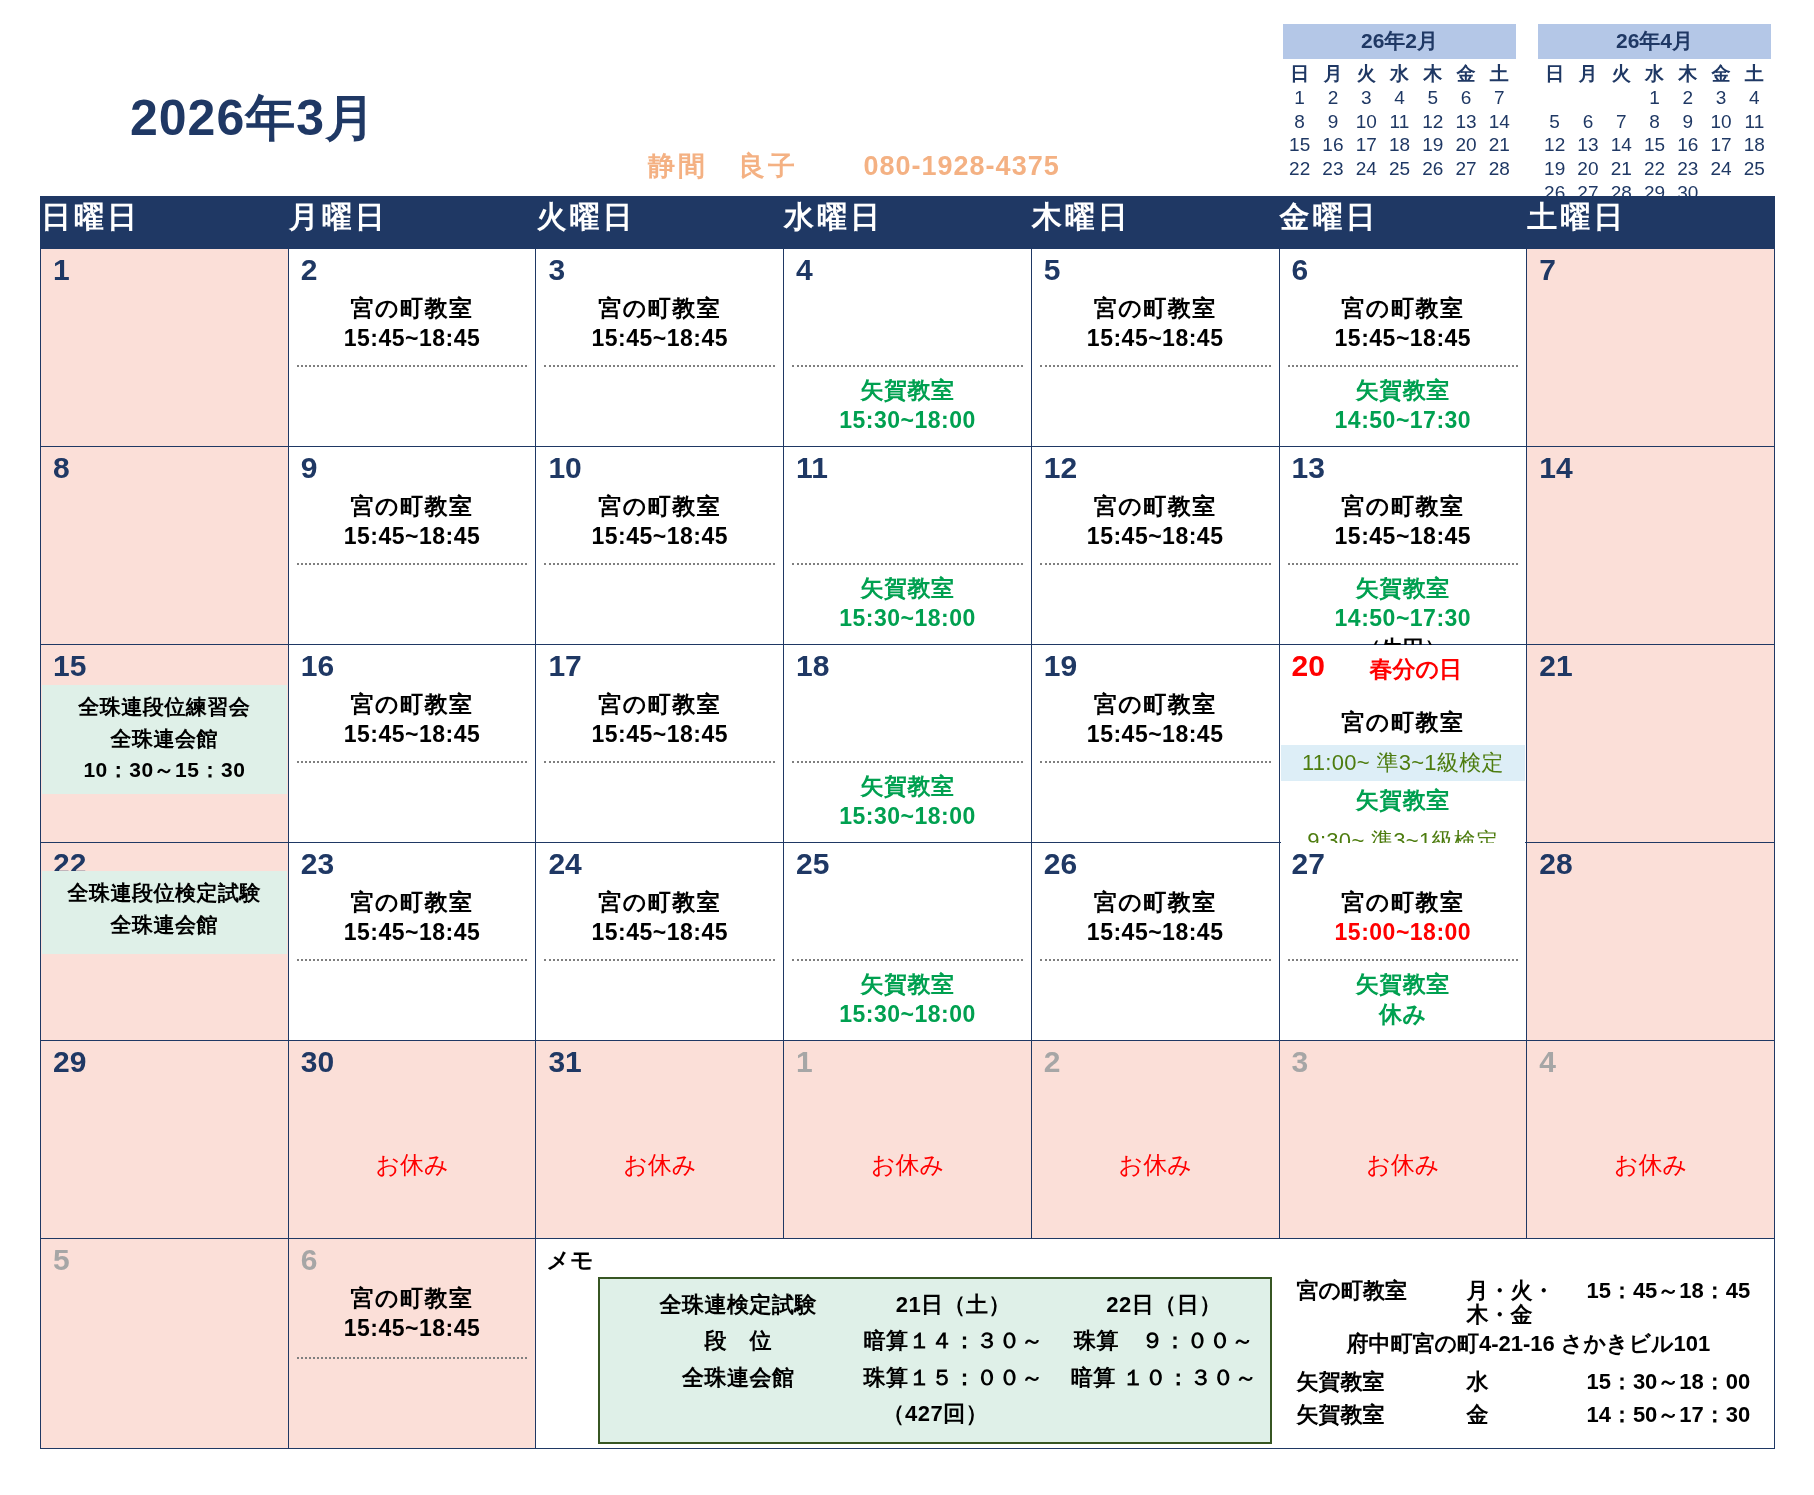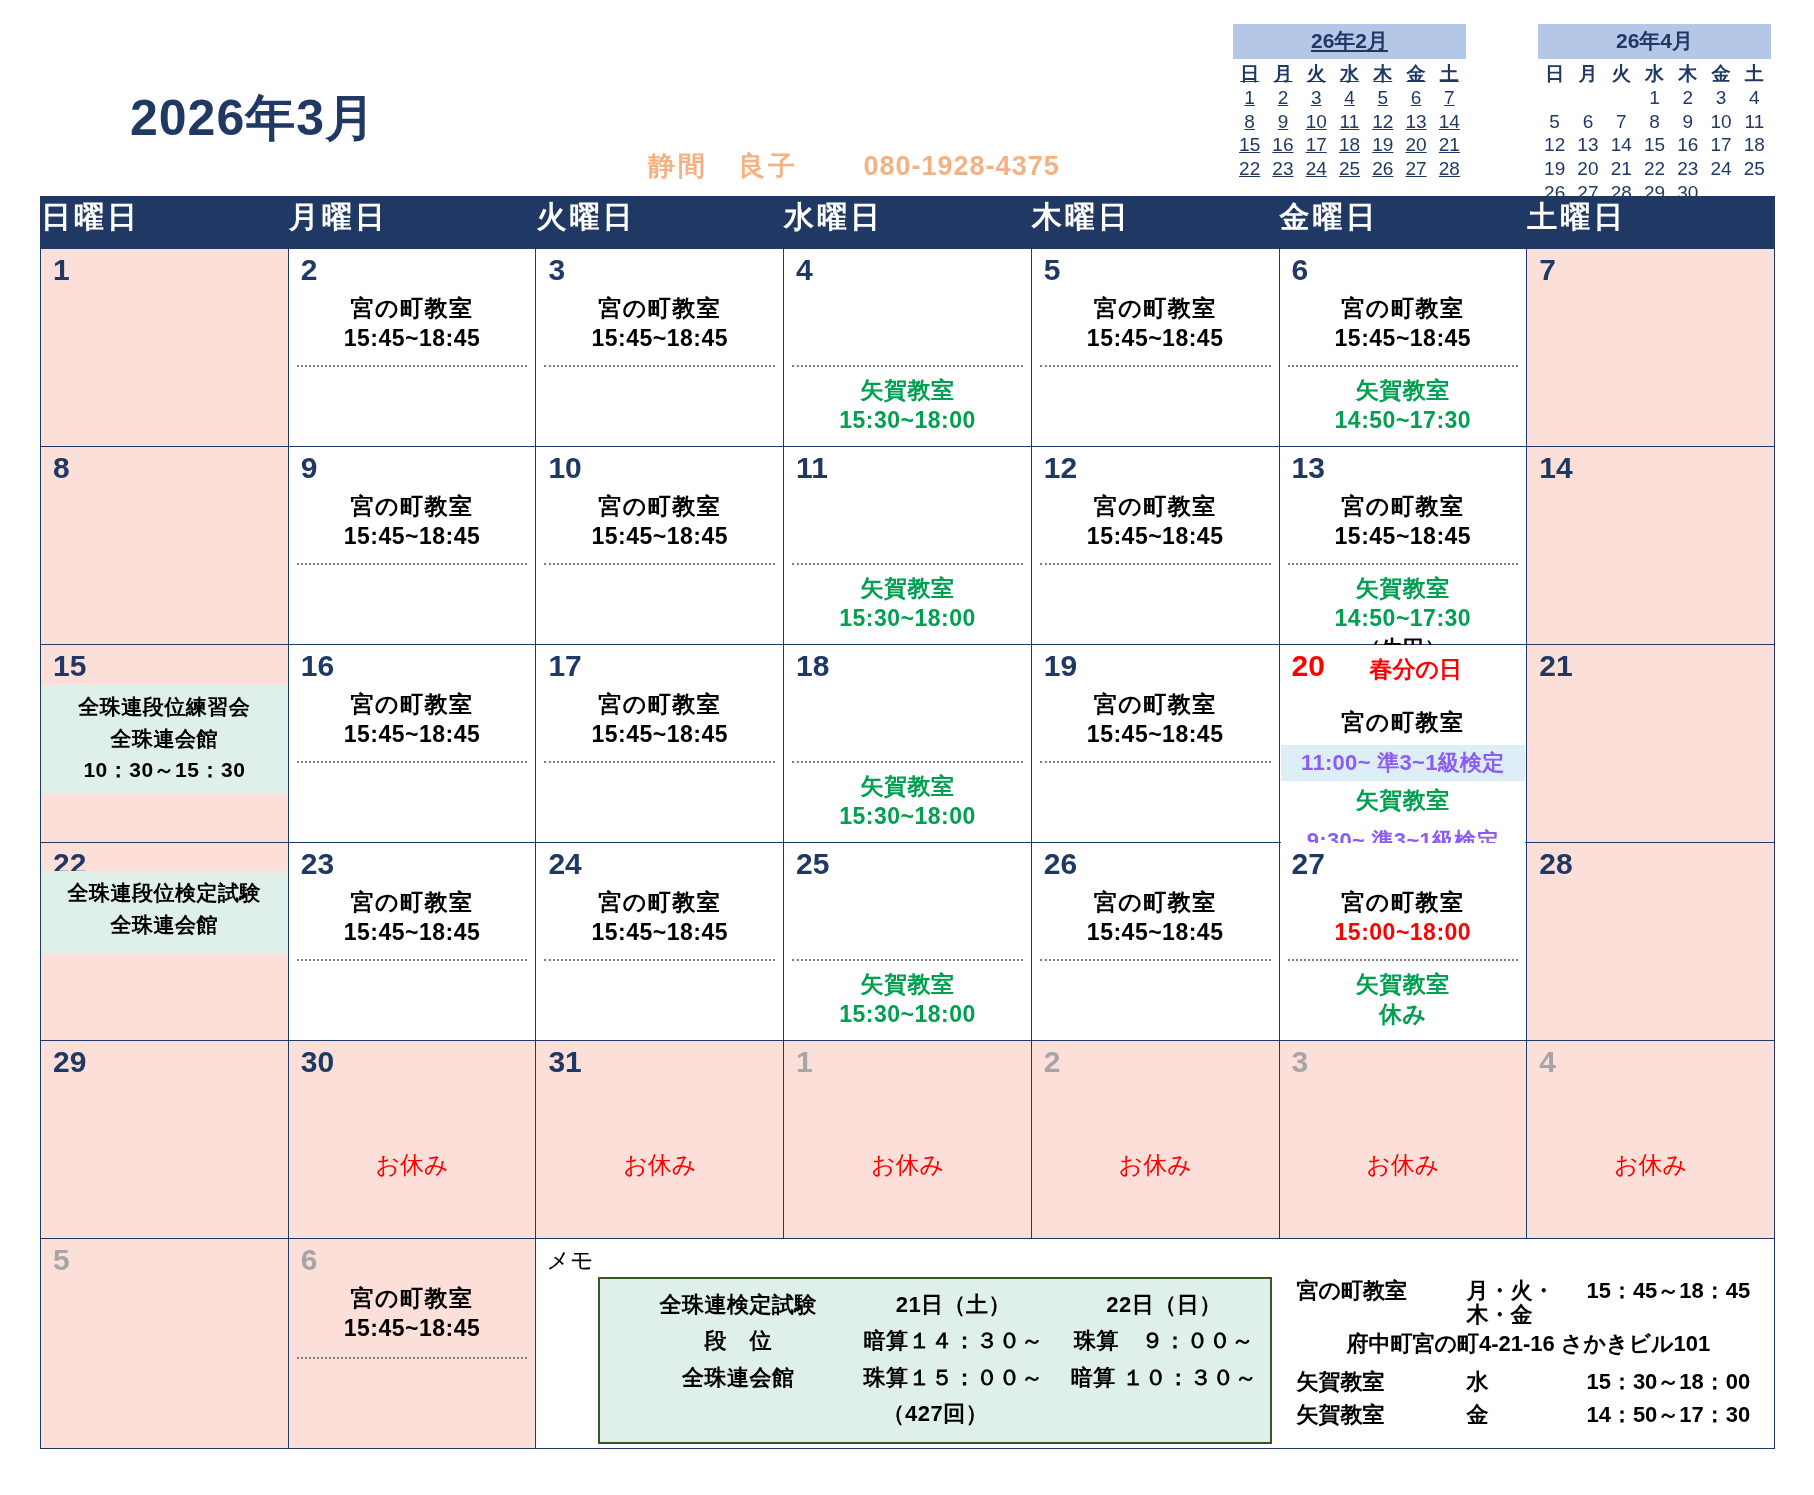--- a/index.html
+++ b/index.html
@@ -48,21 +48,21 @@
   .teacher-line .phone { margin-left: 55px; letter-spacing: 1px; }
 
   
   .mini-cal {
     position: absolute;
     top: 24px;
     width: 233px;
     font-size: 19px;
     color: #1f3864;
   }
-  .mini-cal.prev { left: 1233px; text-decoration: underline; }
+  .mini-cal.prev { left: 1283px; }
   .mini-cal.next { left: 1538px; }
   .mini-cal .mc-title {
     background: #b4c7e7;
     text-align: center;
     font-weight: bold;
     font-size: 21px;
     padding: 3px 0 4px;
     color: #1f3864;
   }
   .mini-cal table {
@@ -191,42 +191,42 @@
     letter-spacing: 0.5px;
   }
 
   
   .examline {
     position: absolute;
     left: 1px; right: 1px;
     background: #ddeef7;
     text-align: center;
     font-size: 22px;
-    font-weight: bold;
-    color: #8b5cf6;
+    font-weight: normal;
+    color: #4d7c0f;
     padding: 3px 0;
     letter-spacing: 0.3px;
   }
   .examline.a { top: 100px; }
   .examline.b { top: 178px; background: #ffffff; }
 
   
   td.footer-cell {
     height: 210px;
     position: relative;
     background: #ffffff;
     vertical-align: top;
   }
   td.footer-cell.weekendbg { background: #fbdfd8; }
   .memo-label {
     position: absolute;
     left: 10px; top: 6px;
     font-size: 23px;
     color: #000000;
-    font-weight: normal;
+    font-weight: bold;
   }
   .memo-box {
     position: absolute;
     left: 62px; top: 38px;
     width: 674px;
     border: 2px solid #375623;
     background: #dff0e8;
     padding: 8px 0 10px;
   }
   .memo-box .row {

